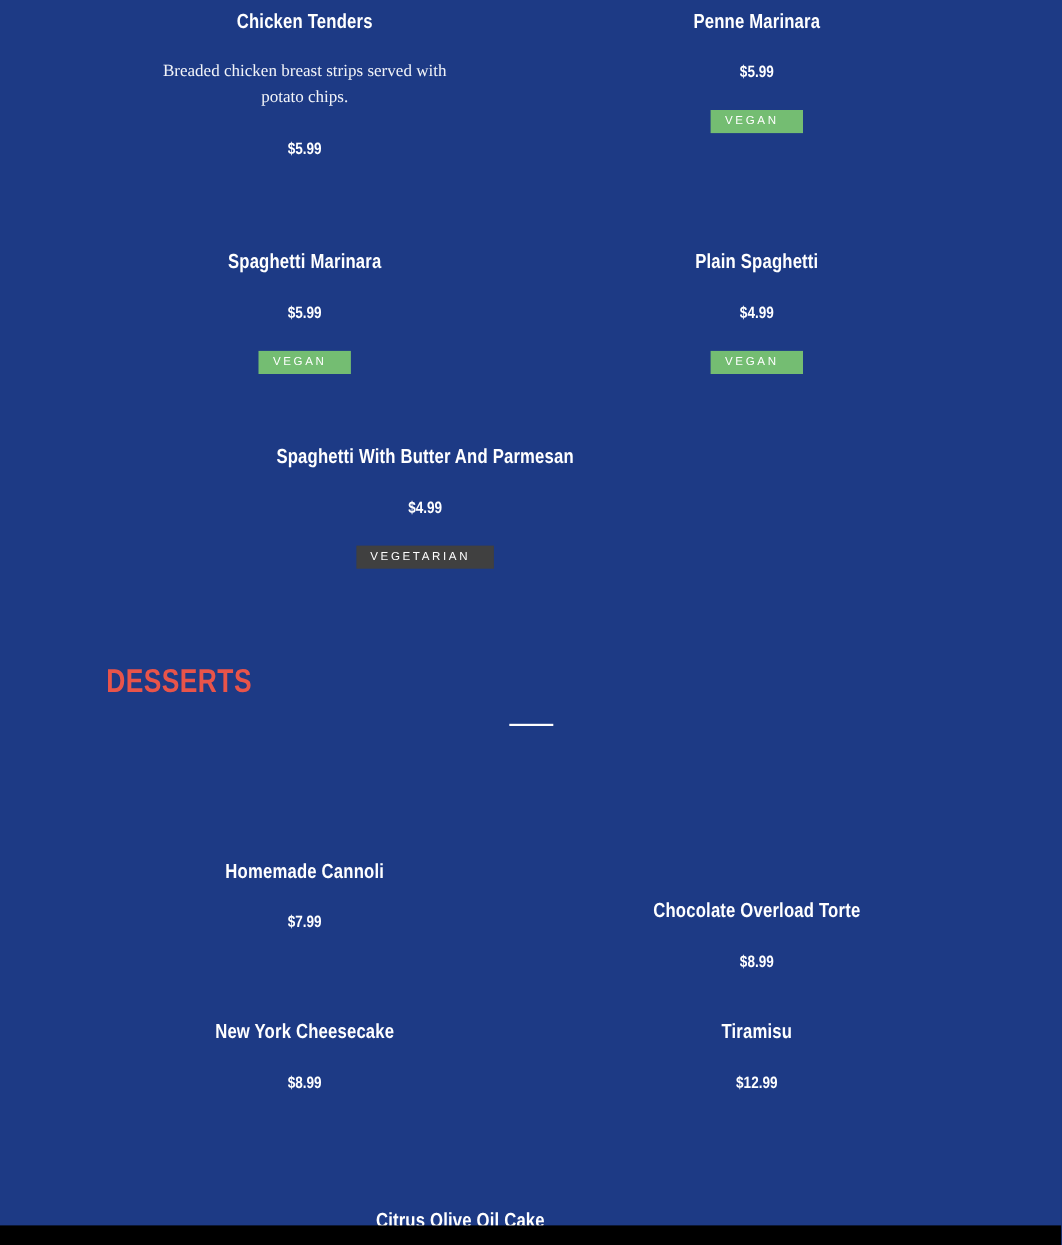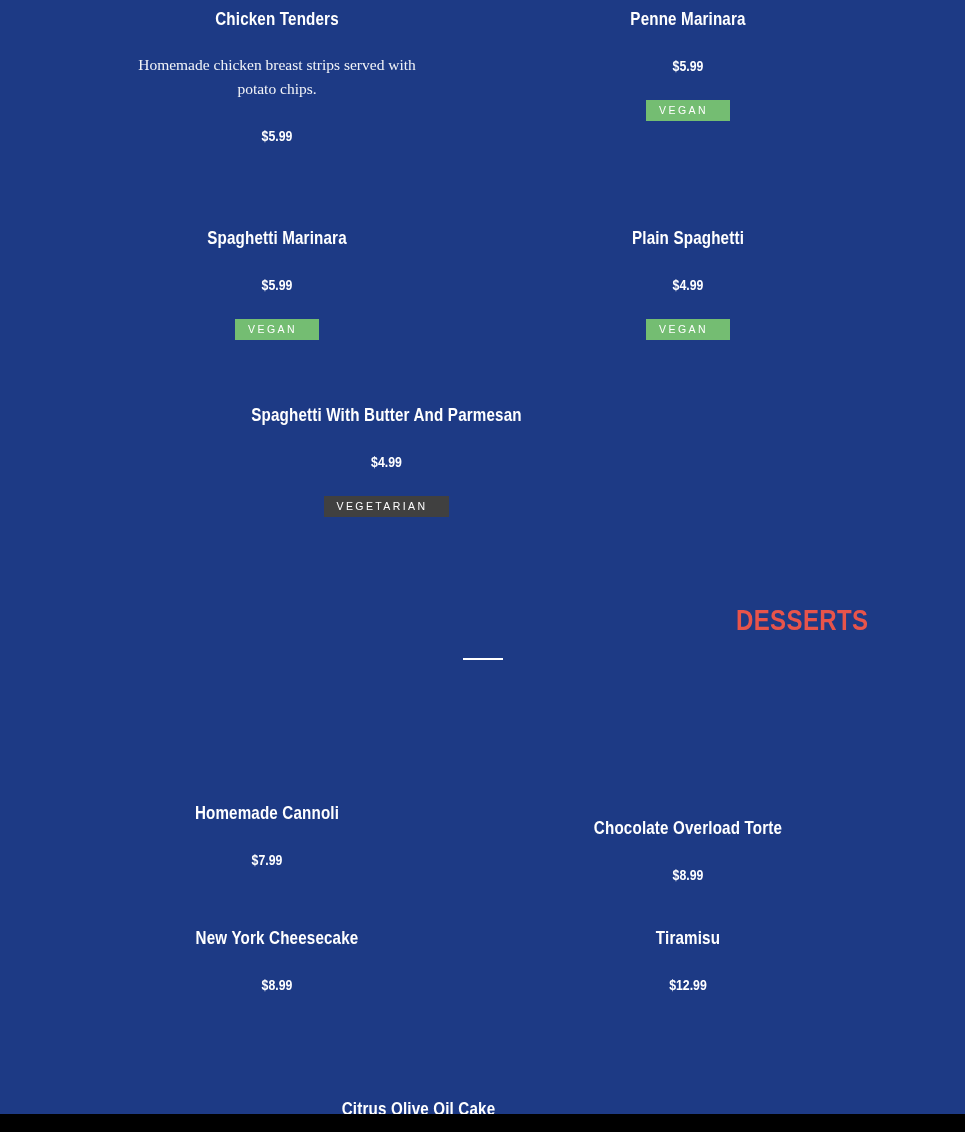--- a/index.html
+++ b/index.html
@@ -76,21 +76,21 @@
   }
 
   .badge-vegan      { background: #74bd72; }
   .badge-vegetarian { background: #404040; }
 
   
   .section-header {
     position: absolute;
     left: 0;
     width: 965px;
-    text-align: right;
+    text-align: left;
   }
 
   .section-title {
     font-family: "Liberation Sans Narrow", "Liberation Sans", sans-serif;
     font-weight: 700;
     font-size: 30px;
     letter-spacing: 0.5px;
     color: #e8544a;
     transform: scaleX(0.80);
     line-height: 1;
@@ -122,21 +122,21 @@
     background: #000000;
   }
 </style>
 </head>
 <body>
 
 <div class="menu-page">
 
   <div class="item" style="left:96px; top:8px; width:362px;">
     <div class="item-name">Chicken Tenders</div>
-    <div class="item-desc" style="padding:0 34px;">Homemade chicken breast strips served with potato chips.</div>
+    <div class="item-desc" style="padding:0 34px;">Breaded chicken breast strips served with potato chips.</div>
     <div class="item-price" style="margin-top:25px;">$5.99</div>
   </div>
 
   <div class="item" style="left:507px; top:8px; width:362px;">
     <div class="item-name">Penne Marinara</div>
     <div class="item-price" style="margin-top:27px;">$5.99</div>
     <div style="margin-top:26px;">
       <span class="badge badge-vegan">VEGAN</span>
     </div>
   </div>
@@ -163,21 +163,21 @@
     <div style="margin-top:26px;">
       <span class="badge badge-vegetarian">VEGETARIAN</span>
     </div>
   </div>
 
   <div class="section-header" style="top:605px;">
     <div class="section-title">DESSERTS</div>
     <hr class="section-divider" style="margin-top:23px;">
   </div>
 
-  <div class="item" style="left:86px; top:781px; width:362px;margin-top:21px;">
+  <div class="item" style="left:96px; top:781px; width:362px;">
     <div class="item-name">Homemade Cannoli</div>
     <div class="item-price" style="margin-top:27px;">$7.99</div>
   </div>
 
   <div class="item" style="left:507px; top:781px; width:362px;margin-top:36px;">
     <div class="item-name">Chocolate Overload Torte</div>
     <div class="item-price" style="margin-top:27px;">$8.99</div>
   </div>
 
   <div class="item" style="left:96px; top:927px; width:362px;">

